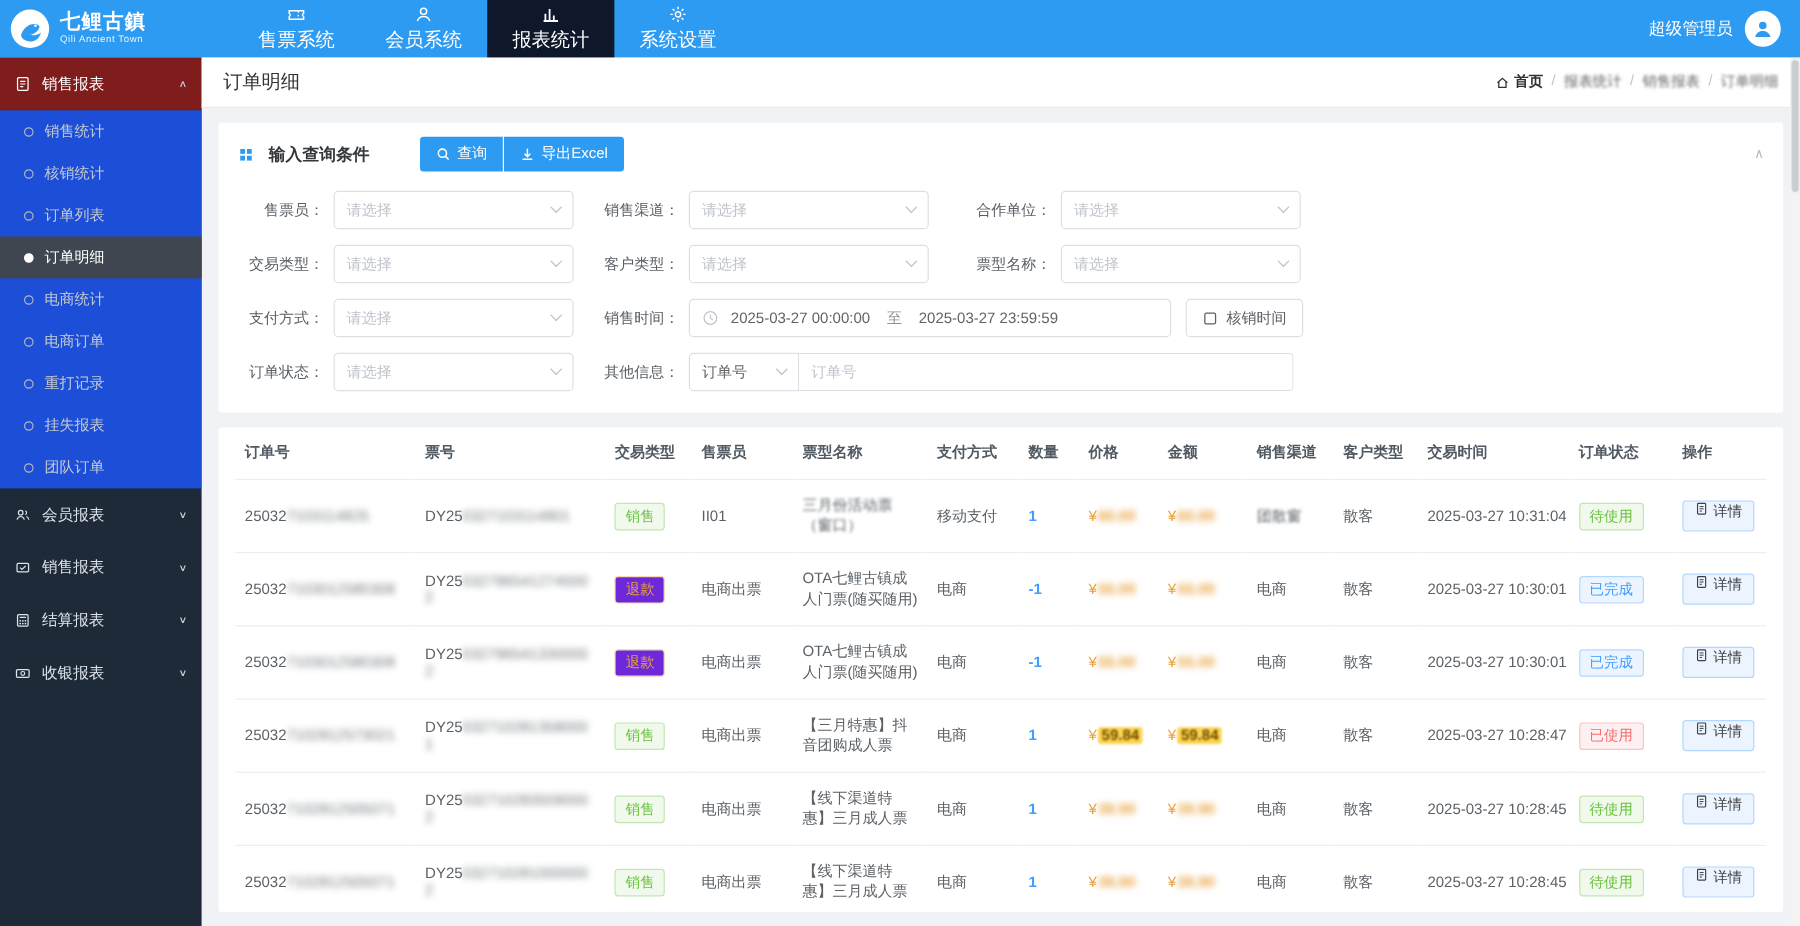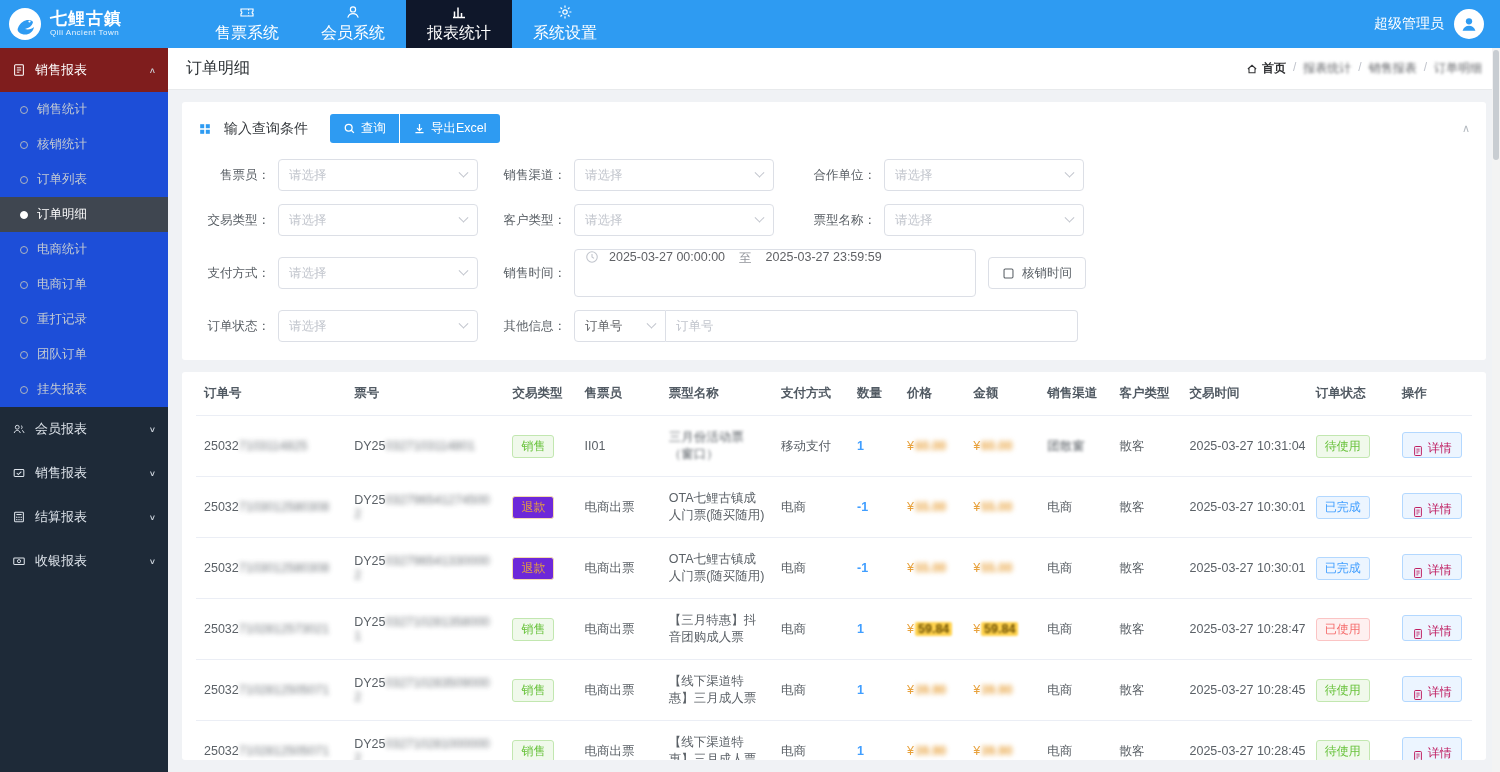--- a/index.html
+++ b/index.html
@@ -41,36 +41,36 @@
   .crumb.first{font-weight:bold;color:#303133}
   .crumb-sep{color:#c0c4cc}
 
   .content{flex:1;padding:12px 14px;display:flex;flex-direction:column;gap:12px;overflow:hidden}
   .panel{background:#fff;border-radius:3px}
 
   
   .query-panel{padding:12px 16px 18px}
   .query-head{display:flex;align-items:center;gap:12px}
   .grid-ico{color:#2e9bf2;display:flex;align-items:center}
-  .q-title{font-size:14px;font-weight:normal;color:#34383c;margin-right:10px}
+  .q-title{font-size:14px;font-weight:bold;color:#34383c;margin-right:30px}
   .btn-group{display:flex;gap:1px}
   .btn-primary{background:#2e9bf2;color:#fff;height:29px;padding:0 13px;border:none;display:inline-flex;align-items:center;gap:5px;font-size:12.5px;cursor:pointer}
   .btn-primary.left{border-radius:3px 0 0 3px}
   .btn-primary.right{border-radius:0 3px 3px 0}
   .collapse-chev{margin-left:auto;color:#b4bac0;font-size:11px;cursor:pointer}
 
   .filters{display:grid;grid-template-columns:296px 310px auto;row-gap:13px;margin-top:16px}
   .f-cell{display:flex;align-items:center}
   .f-wide{grid-column:2/4}
   .f-label{width:80px;text-align:right;color:#5a6066;font-size:12.5px;flex-shrink:0;padding-right:8px;white-space:nowrap}
   .select{width:200px;height:32px;border:1px solid #dcdfe6;border-radius:4px;display:flex;align-items:center;padding:12px 10px;background:#fff;cursor:pointer}
   .select .ph{color:#c0c4cc;font-size:12.5px}
   .select .val{color:#606266;font-size:12.5px}
   .chev-down{margin-left:auto;width:7px;height:7px;border-right:1.4px solid #c0c4cc;border-bottom:1.4px solid #c0c4cc;transform:rotate(45deg) translate(-2px,-2px)}
-  .date-range{width:402px;height:48px;border:1px solid #dcdfe6;border-radius:4px;display:flex;align-items:flex-start;gap:10px;padding:0 10px;color:#606266;font-size:12.5px;background:#fff}
+  .date-range{width:402px;height:32px;border:1px solid #dcdfe6;border-radius:4px;display:flex;align-items:center;gap:10px;padding:0 10px;color:#606266;font-size:12.5px;background:#fff}
   .date-range .sep{color:#909399;margin:0 4px}
   .clock-ico{color:#c0c4cc;display:flex;align-items:center}
   .verify-btn{height:32px;margin-left:12px;border:1px solid #dcdfe6;border-radius:4px;background:#fff;display:inline-flex;align-items:center;gap:7px;padding:0 13px;color:#5a6066;font-size:12.5px;cursor:pointer}
   .combo{display:flex}
   .combo .select{width:92px;border-radius:4px 0 0 4px}
   .combo input{width:412px;height:32px;border:1px solid #dcdfe6;border-left:none;border-radius:0 4px 4px 0;padding:0 10px;font-size:12.5px;color:#606266;outline:none;font-family:inherit}
   .combo input::placeholder{color:#c0c4cc}
 
   
   .table-panel{flex:1;padding:0 14px;overflow:hidden}
@@ -97,21 +97,21 @@
   .tag-sale{color:#67c23a;background:#f0f9eb;border-color:#c2e7b0}
   .tag-refund{color:#e6a23c;background:#6d28d9;border-color:#f5dab1}
   .st-pending{color:#67c23a;background:#f0f9eb;border-color:#c2e7b0}
   .st-done{color:#409eff;background:#ecf5ff;border-color:#b3d8ff}
   .st-used{color:#f56c6c;background:#fef0f0;border-color:#fbc4c4}
   .cur{color:#e8a23d;margin-right:1px}
   .money{color:#e8a23d;font-weight:bold;filter:blur(2.6px)}
   .money.hl{background:#ffd24d;color:#6b4e00;filter:blur(1.1px);padding:0 3px;border-radius:2px}
   .blurtxt{filter:blur(2.6px);opacity:.85}
   .blur-soft{filter:blur(1.4px)}
-  .btn-detail{height:26px;padding:0 9px;border:1px solid #b3d8ff;background:#ecf5ff;color:#be185d;border-radius:3px;display:inline-flex;align-items:flex-end;gap:4px;font-size:12px;cursor:pointer;white-space:nowrap}
+  .btn-detail{height:26px;padding:0 9px;border:1px solid #b3d8ff;background:#ecf5ff;color:#404040;border-radius:3px;display:inline-flex;align-items:flex-start;gap:4px;font-size:12px;cursor:pointer;white-space:nowrap}
 
   
   .fake-scrollbar{position:fixed;right:0;top:48px;bottom:0;width:8px;background:#f3f3f3}
   .fake-thumb{position:absolute;top:2px;right:1px;width:6px;height:110px;background:#c8cdd2;border-radius:3px}
 
   svg{display:block}
 </style>
 </head>
 <body>
 
@@ -220,25 +220,25 @@
             <li class="side-child">
               <span class="bullet"></span>
               <span>电商订单</span>
             </li>
             <li class="side-child">
               <span class="bullet"></span>
               <span>重打记录</span>
             </li>
             <li class="side-child">
               <span class="bullet"></span>
+              <span>挂失报表</span>
+            </li>
+            <li class="side-child">
+              <span class="bullet"></span>
               <span>团队订单</span>
-            </li>
-            <li class="side-child">
-              <span class="bullet"></span>
-              <span>挂失报表</span>
             </li>
           </ul>
   </div>
         <div class="side-group">
     <div class="side-head">
       <span>
               <svg viewBox="0 0 16 16" width="14" height="14">
                 <circle cx="6" cy="6" r="2.2" fill="none" stroke="currentColor" stroke-width="1.1"></circle>
                 <path d="M2.5 12.6c.6-2 1.9-3 3.5-3s2.9 1 3.5 3" fill="none" stroke="currentColor" stroke-width="1.1"></path>
                 <path d="M10.4 4.1a2.2 2.2 0 010 3.9M11.4 9.6c1.2.4 2 1.4 2.4 2.9" fill="none" stroke="currentColor" stroke-width="1.1"></path>

